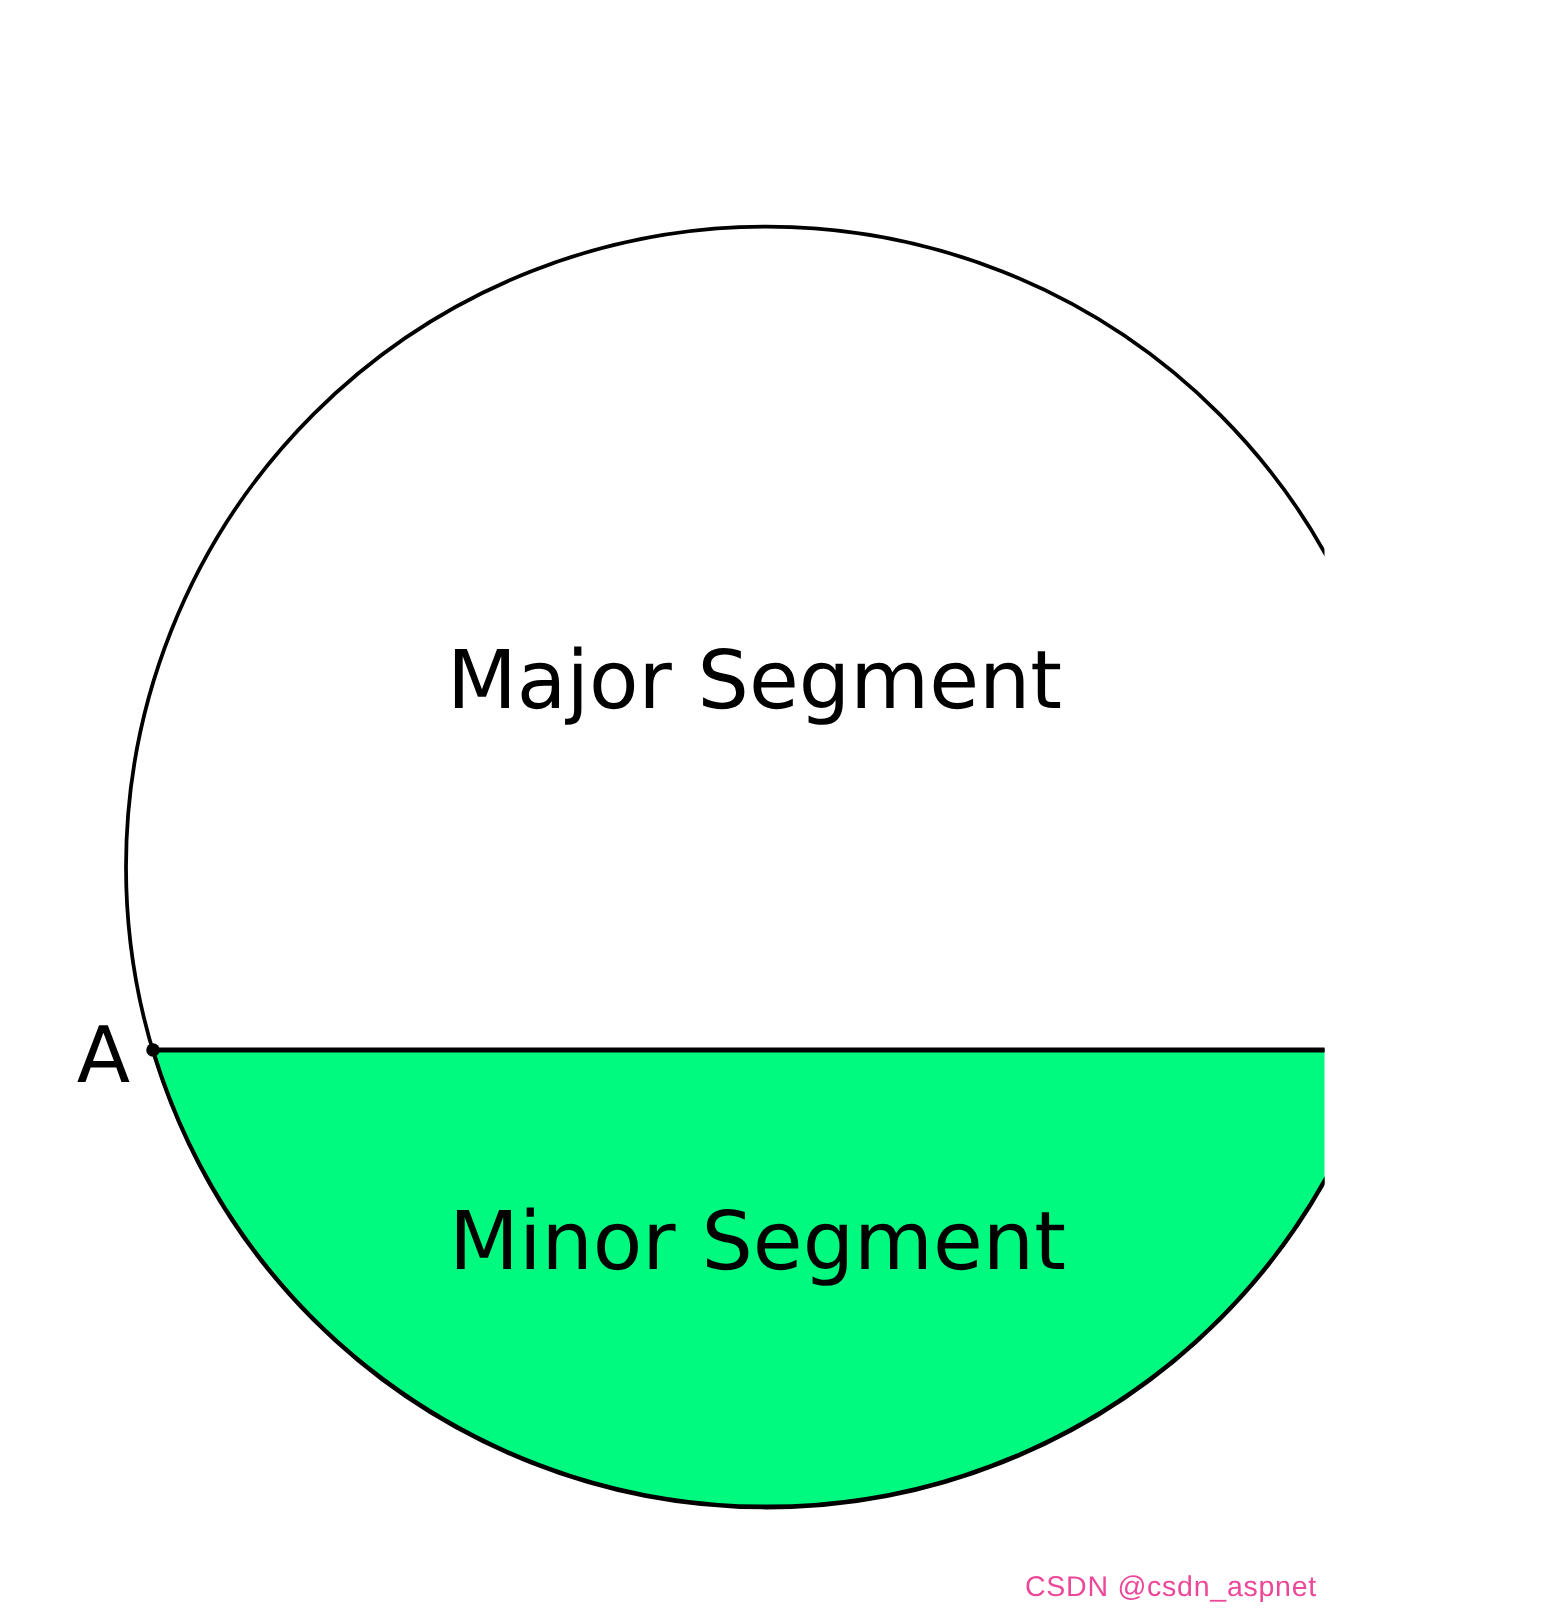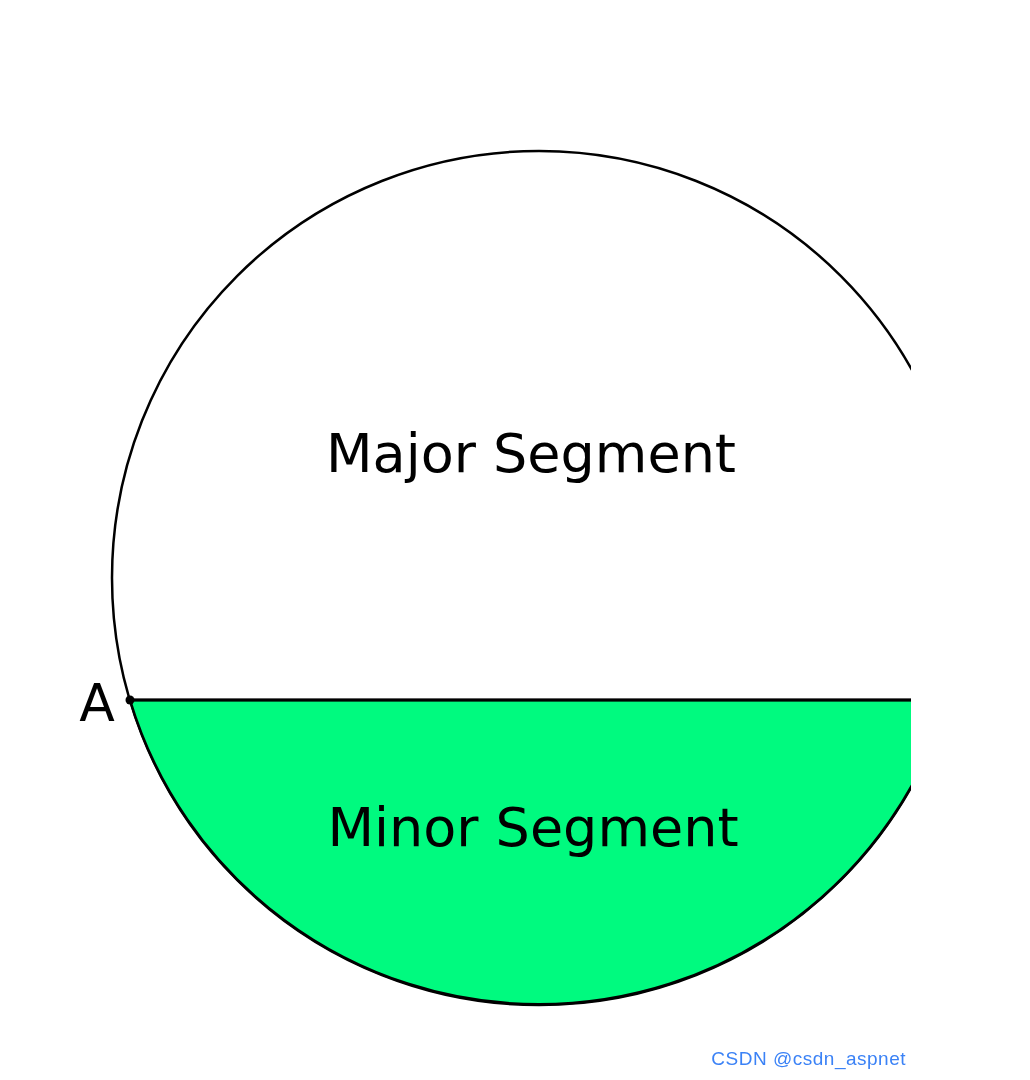--- a/index.html
+++ b/index.html
@@ -7,21 +7,20 @@
     padding: 0;
     background: #ffffff;
   }
   .canvas {
     position: relative;
     width: 883px;
     height: 1080px;
     background: #ffffff;
     overflow: hidden;
     font-family: "Liberation Sans", sans-serif;
-    margin-left: 28px;
   }
   svg {
     display: block;
   }
   .seg-label {
     font-family: "DejaVu Sans", "Liberation Sans", sans-serif;
     font-size: 54px;
     font-weight: 500;
     fill: #000000;
   }
@@ -30,21 +29,21 @@
     font-size: 52px;
     font-weight: 500;
     fill: #000000;
   }
   .watermark {
     position: absolute;
     right: 5px;
     bottom: 10px;
     font-family: "Liberation Sans", sans-serif;
     font-size: 19px;
-    color: #3b82f6;
+    color: #ec4899;
     letter-spacing: 0.5px;
     user-select: none;
   }
 </style>
 </head>
 <body>
 
 <div class="canvas">
   <svg width="1030" height="1080" viewBox="0 0 1030 1080">
 

